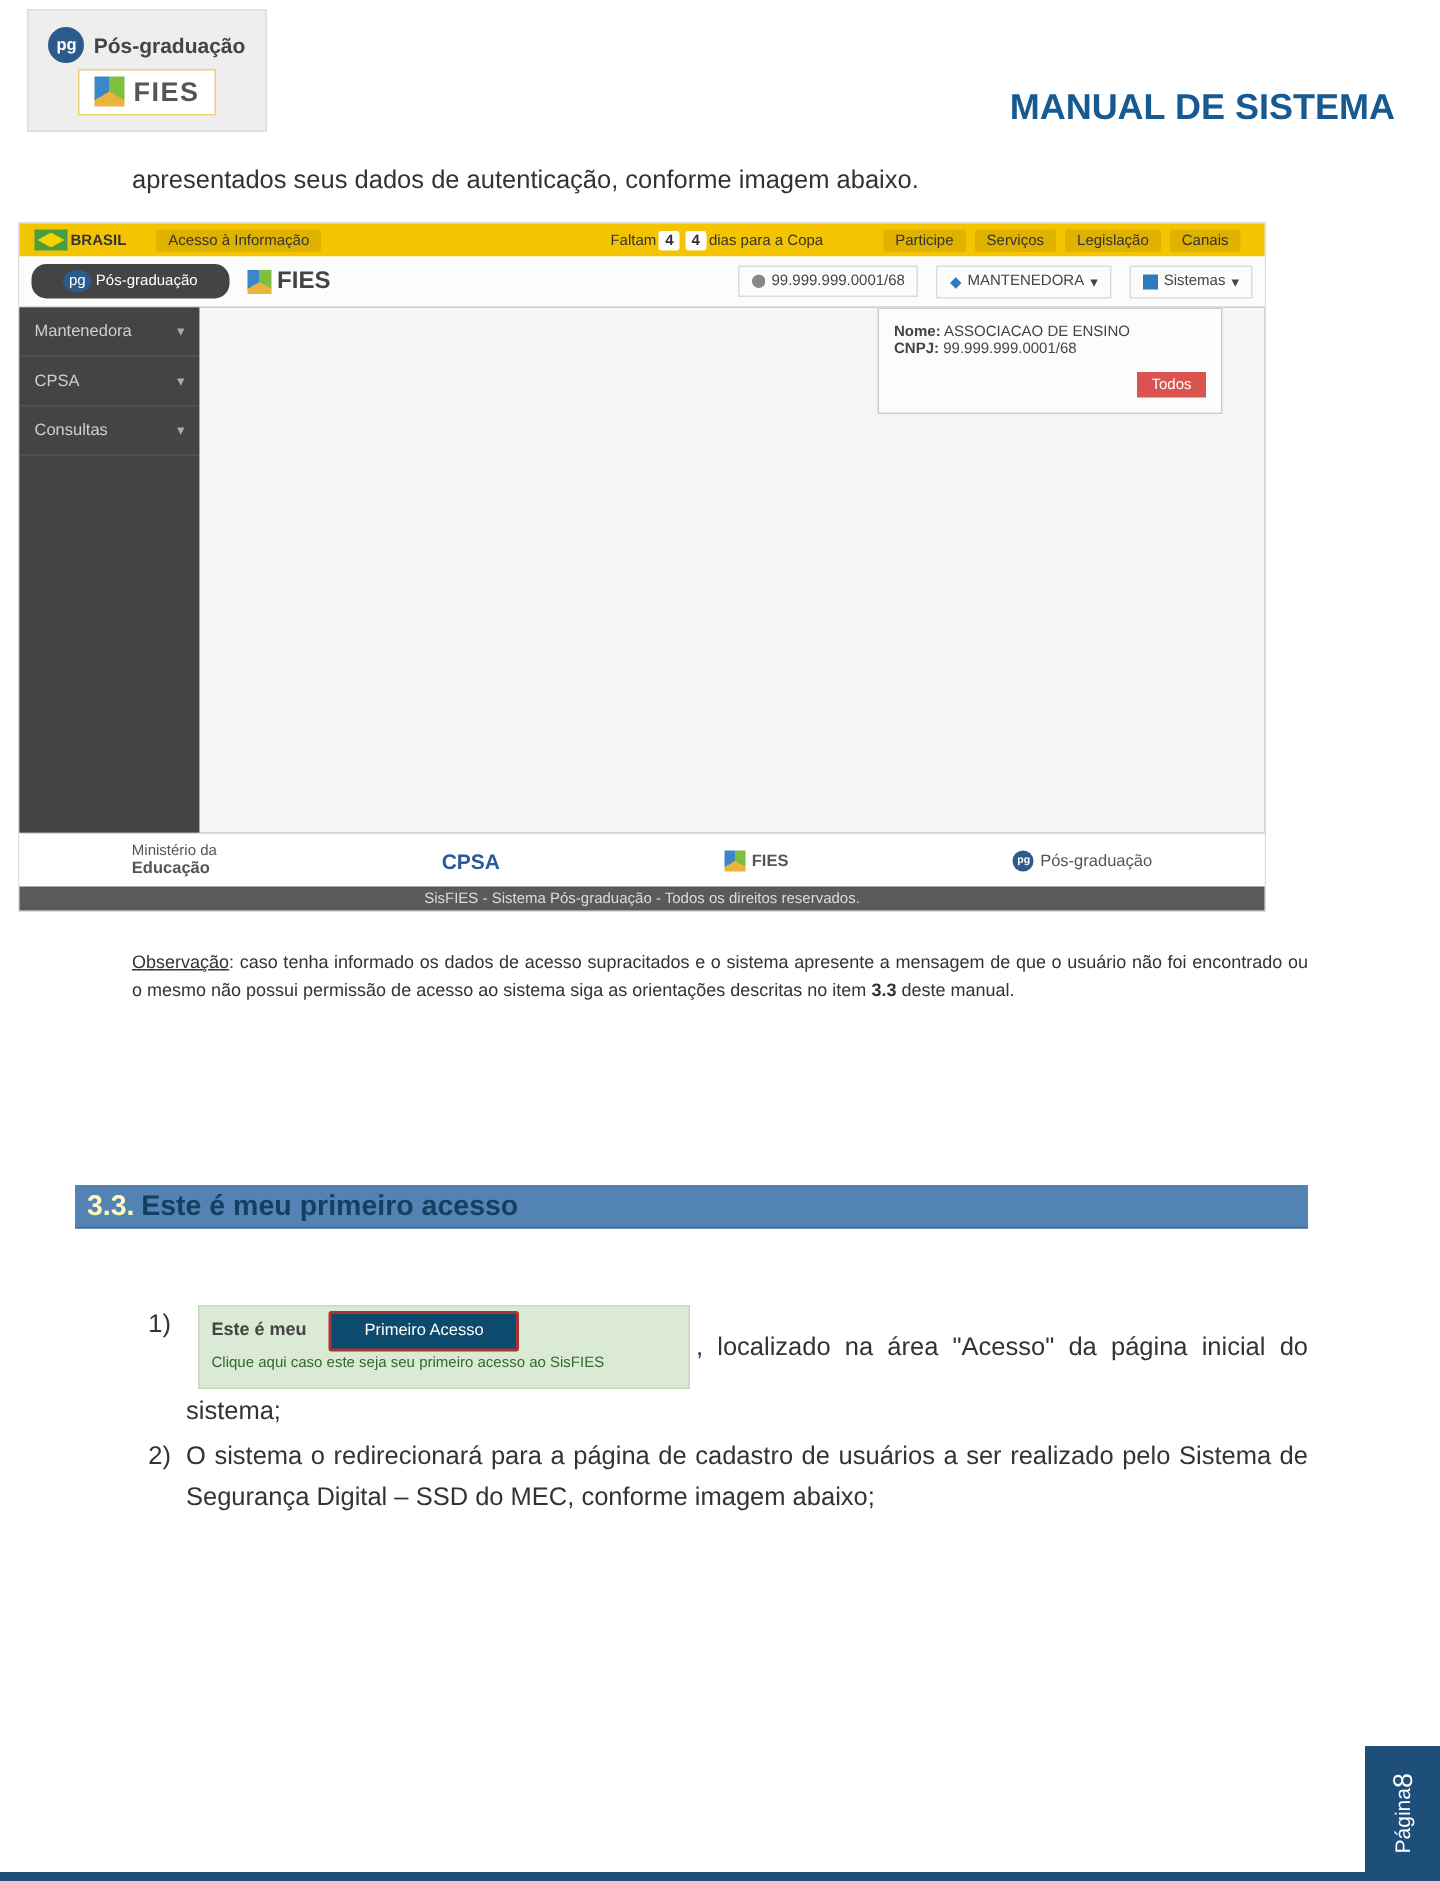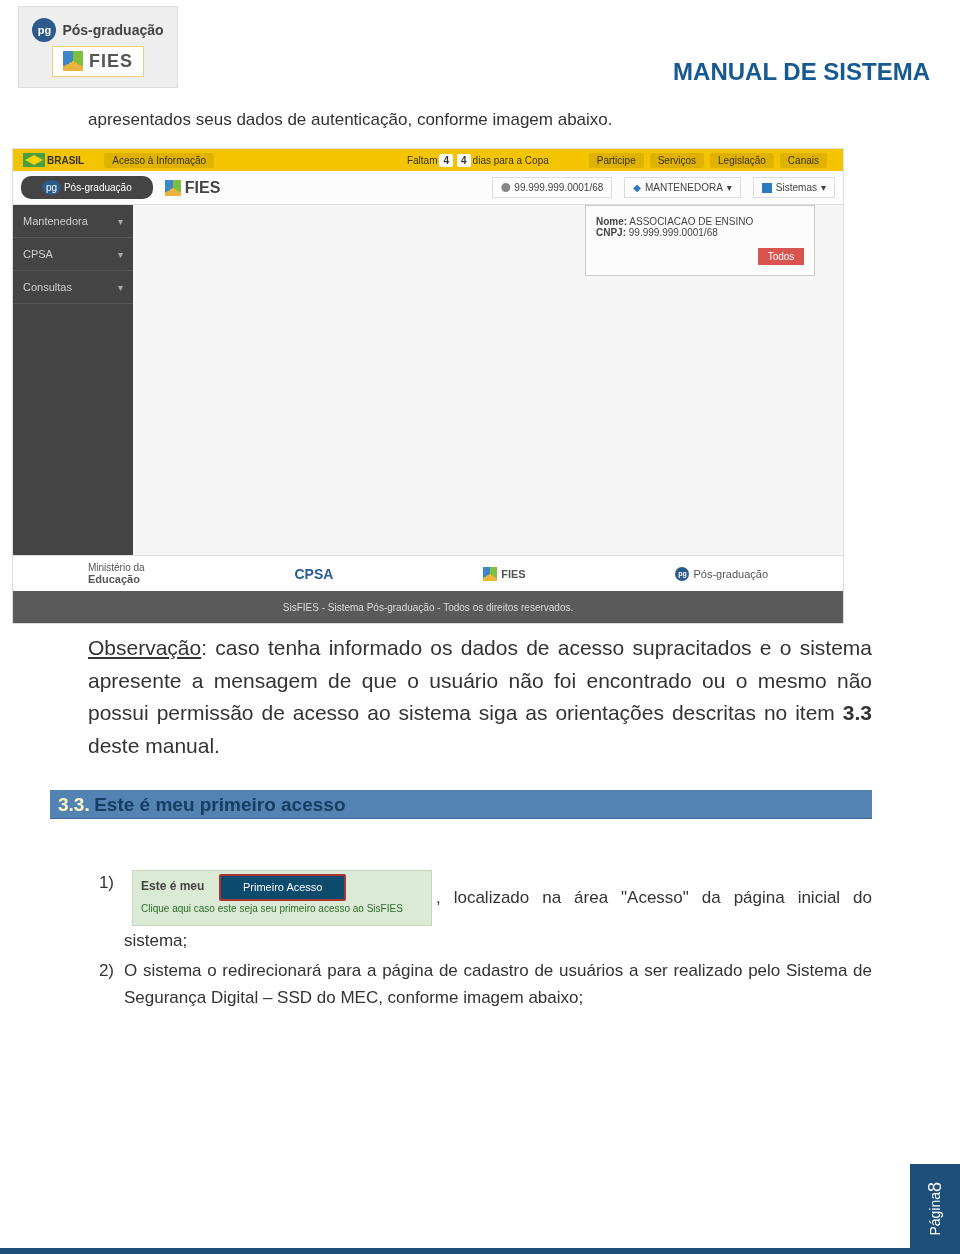--- a/index.html
+++ b/index.html
@@ -109,48 +109,48 @@
 
   .shot-footer1 {
     height: 36px; background:#fff; border-top:1px solid #ddd;
     display:flex; align-items:center; justify-content:space-around;
     font-size:11px; color:#555;
   }
   .shot-footer1 .ministerio { text-align:left; line-height:1.1; }
   .shot-footer1 .ministerio .sub { font-size:10px; }
   .shot-footer1 .logo-item { display:flex; align-items:center; gap:4px; }
   .shot-footer2 {
-    height: 32px; background:#5a5a5a; color:#dcdcdc; font-size:10px;
+    height: 16px; background:#5a5a5a; color:#dcdcdc; font-size:10px;
     display:flex; align-items:center; justify-content:center;
   }
 
   .observ {
     position:absolute; top: 632px; left: 88px; right: 88px;
-    font-size:21px; color:#333; line-height:1.55; text-align: justify;
+    font-size:12px; color:#333; line-height:1.55; text-align: justify;
   }
   .observ .ul { text-decoration: underline; }
 
   .section-bar {
     position:absolute; top: 790px; left: 50px; right: 88px;
     background:#5283b3; border-bottom:1px solid #3a6a9a; padding:4px 8px 2px;
   }
   .section-bar .num { color:#fef9c3; font-size:19px; font-weight:bold; }
   .section-bar .title { color:#153e63; font-size:19px; font-weight:bold; }
 
   .steps {
     position:absolute; top: 870px; left: 88px; right: 88px;
     font-size:17px; color:#333; line-height:1.55;
   }
   .step-row { display:flex; align-items:flex-start; gap:10px; }
   .step-num { min-width:26px; text-align:right; }
 
   
   .primeiro-box {
     display:inline-block; vertical-align:middle;
-    width: 300px; height: 56px;
+    width: 328px; height: 56px;
     background:#dbead4;
     margin: 0 4px 2px 8px;
     position: relative;
     border:1px solid #c6d9be;
   }
   .primeiro-box .line1 { position:absolute; top:6px; left:8px; font-size:12px; color:#444; font-weight:bold; }
   .primeiro-box .btn-pa {
     position:absolute; top:3px; left:86px;
     background:#0c4a6e; color:#fff; font-size:11px; padding:3px 22px;
     border:2px solid #a33; border-radius:2px;

